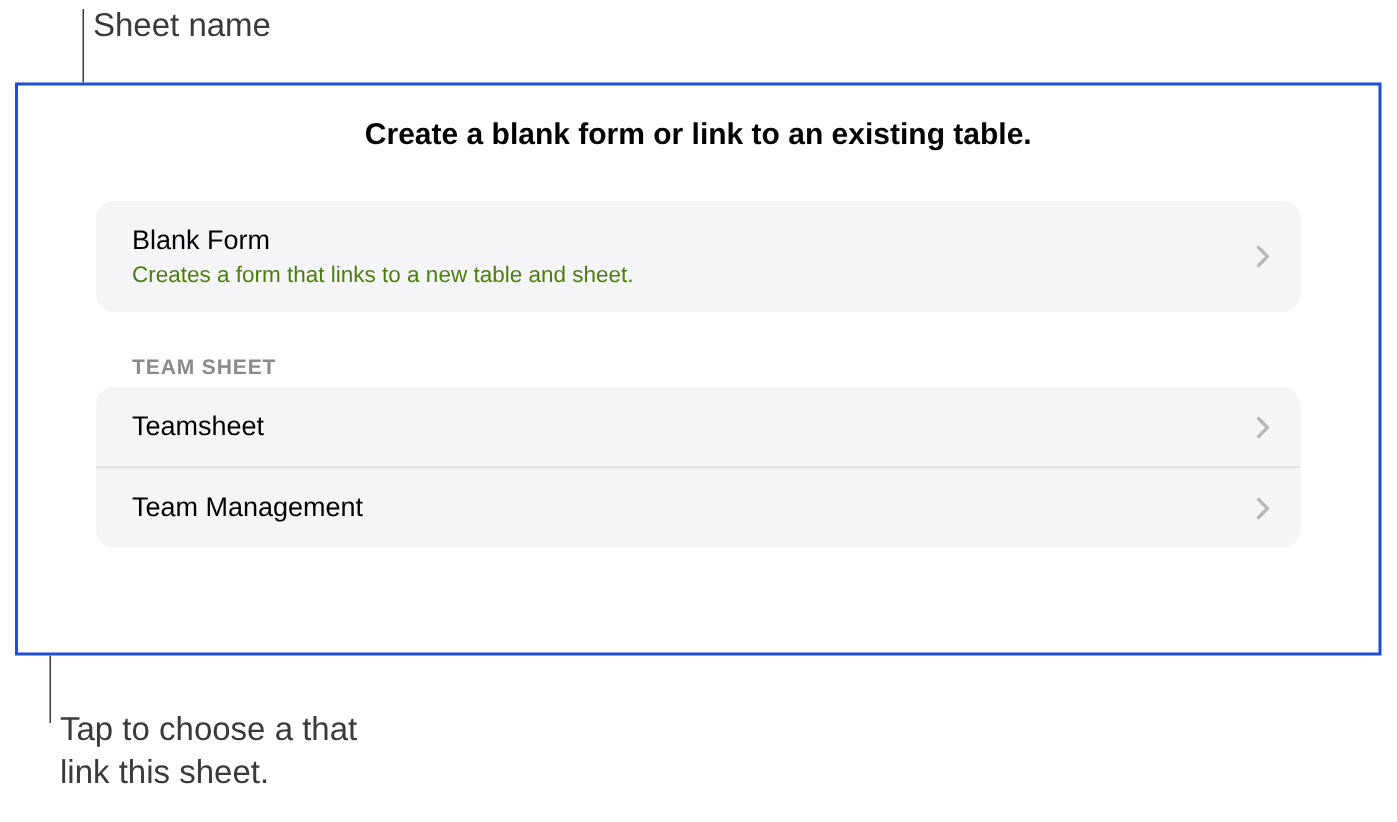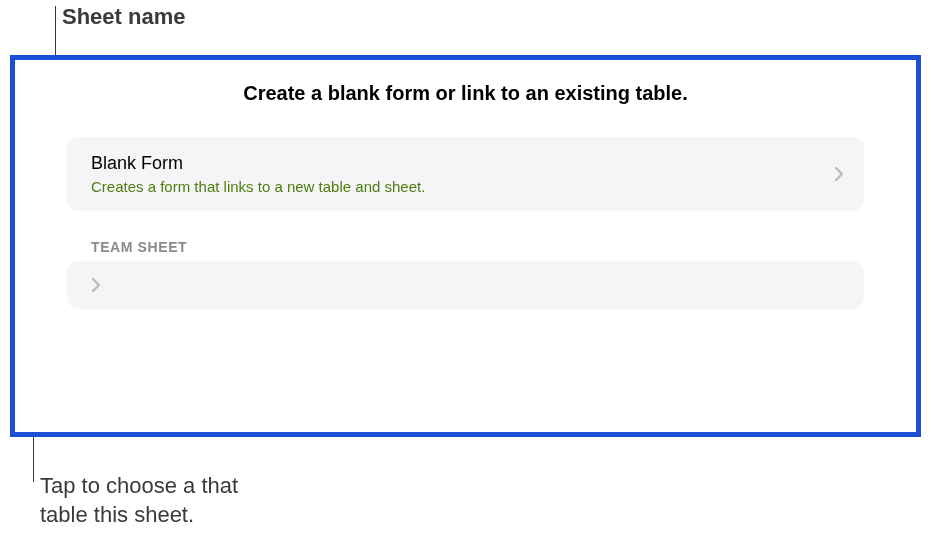--- a/index.html
+++ b/index.html
@@ -9,21 +9,21 @@
       width: 931px;
       height: 548px;
       position: relative;
     }
     .callout-top {
       position: absolute;
       left: 62px;
       top: 4px;
       font-size: 22px;
       color: #3a3a3a;
-      font-weight: 700;
+      font-weight: 400;
       text-align: right;
     }
     .callout-top-line-v {
       position: absolute;
       left: 55px;
       top: 6px;
       width: 1px;
       height: 264px;
       background: #3a3a3a;
     }
@@ -83,21 +83,21 @@
       color: #3a3a3a;
       font-weight: 400;
       line-height: 1.3;
     }
     .panel {
       position: absolute;
       left: 10px;
       top: 55px;
       right: 10px;
       height: 382px;
-      border: 5px solid #1d4ed8;
+      border: 2px solid #1d4ed8;
       background: #ffffff;
       padding-top: 22px;
     }
     .panel-title {
       text-align: center;
       font-size: 20px;
       font-weight: 700;
       color: #000000;
       margin-bottom: 32px;
     }
@@ -151,21 +151,21 @@
 <div class="callout-top-line-h"></div>
 
 <div class="callout-mid-v"></div>
 <div class="callout-mid-h1"></div>
 <div class="callout-mid-h2"></div>
 <div class="callout-bottom-v"></div>
 <div class="callout-bottom-h"></div>
 
 <div class="callout-bottom">
   <div>Tap to choose a that</div>
-  <div>table this sheet.</div>
+  <div>link this sheet.</div>
 </div>
 
 <div class="panel">
   <div class="panel-title">Create a blank form or link to an existing table.</div>
 
   <div class="list-group">
     <div class="list-item">
       <div class="list-item-body">
         <div class="list-item-title">Blank Form</div>
         <div class="list-item-subtitle">Creates a form that links to a new table and sheet.</div>
@@ -175,20 +175,33 @@
             <path d="M2 2 L8 8 L2 14" stroke="#b8b8bc" stroke-width="2.2" fill="none" stroke-linecap="round" stroke-linejoin="round"></path>
           </svg>
       </span>
     </div>
   </div>
 
   <div class="section-header">TEAM SHEET</div>
 
   <div class="list-group">
     <div class="list-item">
+      <div class="list-item-body">
+        <div class="list-item-title">Teamsheet</div>
+      </div>
+      <span class="chevron">
+        <svg width="10" height="16" viewBox="0 0 10 16">
+            <path d="M2 2 L8 8 L2 14" stroke="#b8b8bc" stroke-width="2.2" fill="none" stroke-linecap="round" stroke-linejoin="round"></path>
+          </svg>
+      </span>
+    </div>
+    <div class="list-item">
+      <div class="list-item-body">
+        <div class="list-item-title">Team Management</div>
+      </div>
       <span class="chevron">
         <svg width="10" height="16" viewBox="0 0 10 16">
             <path d="M2 2 L8 8 L2 14" stroke="#b8b8bc" stroke-width="2.2" fill="none" stroke-linecap="round" stroke-linejoin="round"></path>
           </svg>
       </span>
     </div>
   </div>
 </div>
 
 </body></html>

